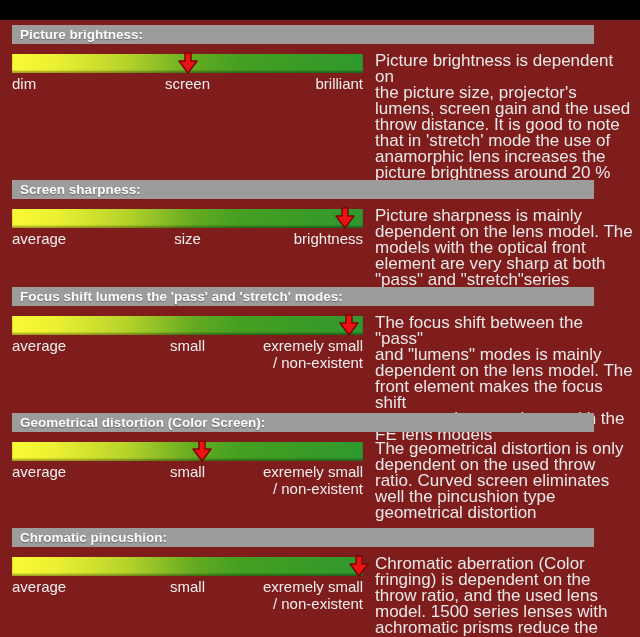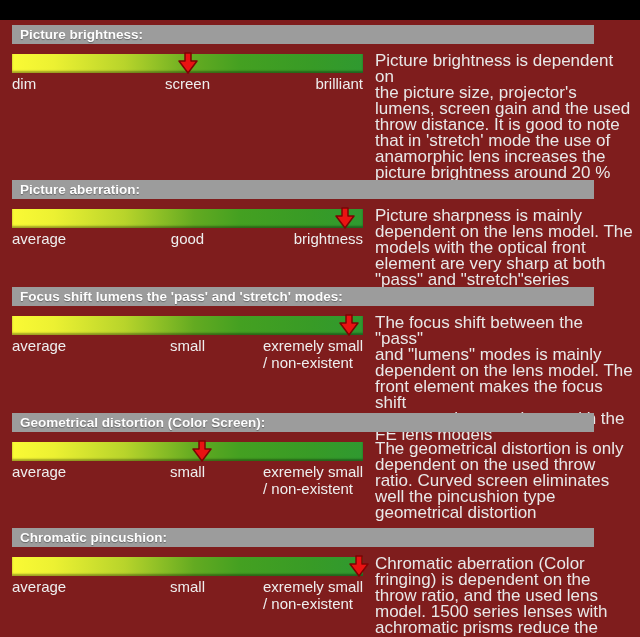--- a/index.html
+++ b/index.html
@@ -31,21 +31,21 @@
   }
   .arrow{
     position:absolute;top:-2px;margin-left:-11px;width:22px;height:22px;
   }
   .labels{
     position:absolute;left:12px;top:50px;width:351px;height:34px;
     color:#eeeeee;font-size:15px;
   }
   .lab-left{position:absolute;left:0;top:0;}
   .lab-mid{position:absolute;left:50%;top:0;transform:translateX(-50%);white-space:nowrap;}
-  .lab-right{position:absolute;right:0;top:0;white-space:nowrap;padding-left:44px;}
+  .lab-right{position:absolute;right:0;top:0;text-align:right;white-space:nowrap;padding-left:44px;}
   .desc{
     position:absolute;left:375px;top:28px;width:258px;
     color:#e8e8e8;font-size:17px;line-height:16px;
     white-space:pre-line;
   }
   .bottom-strip{
     position:absolute;left:383px;top:633px;width:257px;height:4px;
     background:#9c9c9c;
   }
 </style>
@@ -73,29 +73,29 @@
 the picture size, projector's
 lumens, screen gain and the used
 throw distance. It is good to note
 that in 'stretch' mode the use of
 anamorphic lens increases the
 picture brightness around 20 %
 (33 % more pixels in use)</div>
   </div>
 
   <div class="section s1">
-    <div class="hdr">Picture aberration:</div>
+    <div class="hdr">Screen sharpness:</div>
     <div class="bar">
       <svg class="arrow" viewBox="0 0 22 22" width="22" height="22" style="left: 95%;">
         <polygon points="8,1 14,1 14,9 20,9 11,21 2,9 8,9" fill="#ea1212" stroke="#7c0404" stroke-width="1.5" stroke-linejoin="round"></polygon>
       </svg>
     </div>
     <div class="labels">
       <span class="lab-left">average</span>
-      <span class="lab-mid">good</span>
+      <span class="lab-mid">size</span>
       <span class="lab-right">
         <div>brightness</div>
         <div></div>
       </span>
     </div>
     <div class="desc">Picture sharpness is mainly
 dependent on the lens model. The
 models with the optical front
 element are very sharp at both
 "pass" and "stretch"series</div>

